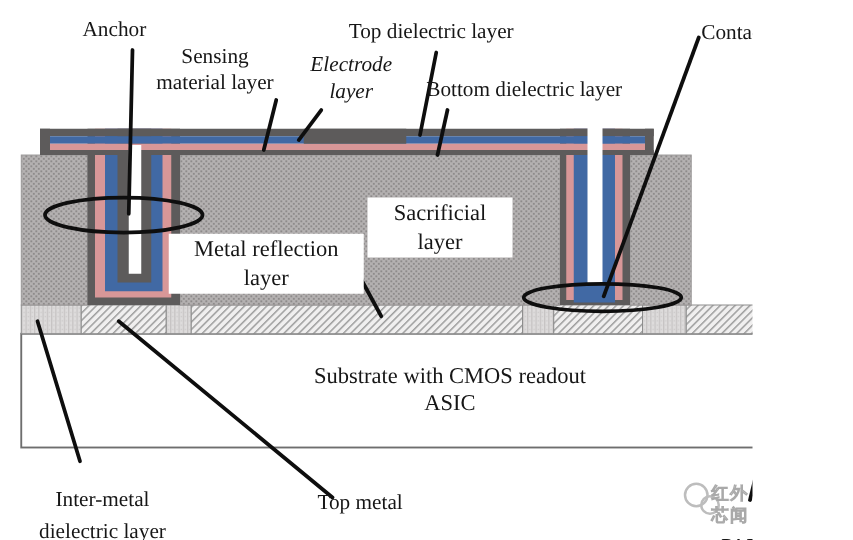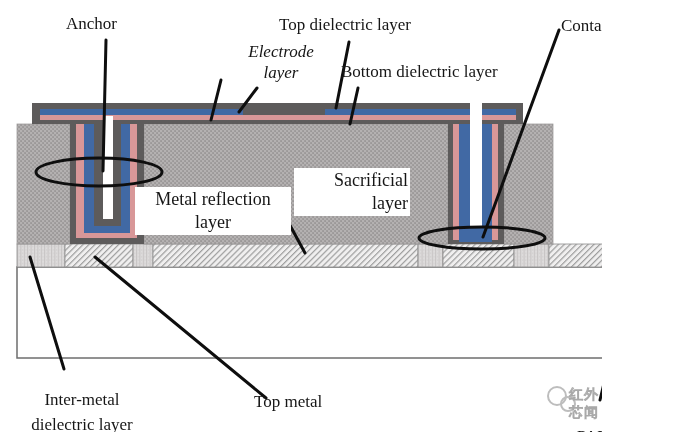--- a/index.html
+++ b/index.html
@@ -109,42 +109,50 @@
       <line class="ln" x1="266" y1="398" x2="95" y2="257"></line>
       <line class="ln" x1="600" y1="400" x2="635" y2="254"></line>
     </g>
 
     <circle class="wm-circle" cx="557" cy="396" r="9"></circle>
     <circle class="wm-circle" cx="568" cy="404" r="7"></circle>
   </svg>
 
   <div class="lbl" style="left:66px;top:13px;">Anchor</div>
 
+  <div class="lbl lbl2" style="left:110px;top:34px;width:124px;">
+    <div>Sensing</div>
+    <div>material layer</div>
+  </div>
 
   <div class="lbl lbl2" style="left:234px;top:41px;width:94px;font-style:italic;">
     <div>Electrode</div>
     <div>layer</div>
   </div>
 
   <div class="lbl" style="left:279px;top:14px;">Top dielectric layer</div>
 
   <div class="lbl" style="left:341px;top:61px;">Bottom dielectric layer</div>
 
   <div class="lbl" style="left:561px;top:15px;">Contact</div>
 
-  <div class="lbl lbl2 whitebox" style="left:294px;top:168px;width:112px;text-align:right;">
+  <div class="lbl lbl2 whitebox" style="left:294px;top:158px;width:112px;">
     <div>Sacrificial</div>
     <div>layer</div>
   </div>
 
   <div class="lbl lbl2 whitebox" style="left:135px;top:187px;width:152px;">
     <div>Metal reflection</div>
     <div>layer</div>
   </div>
 
+  <div class="lbl lbl2" style="left:190px;top:289px;width:340px;font-size:18px;line-height:22px;">
+    <div>Substrate with CMOS readout</div>
+    <div>ASIC</div>
+  </div>
 
   <div class="lbl lbl2" style="left:2px;top:368px;width:160px;line-height:25px;margin-top:19px;">
     <div>Inter-metal</div>
     <div>dielectric layer</div>
   </div>
 
   <div class="lbl" style="left:254px;top:391px;">Top metal</div>
 
   <div id="watermark">红外芯闻</div>
 

